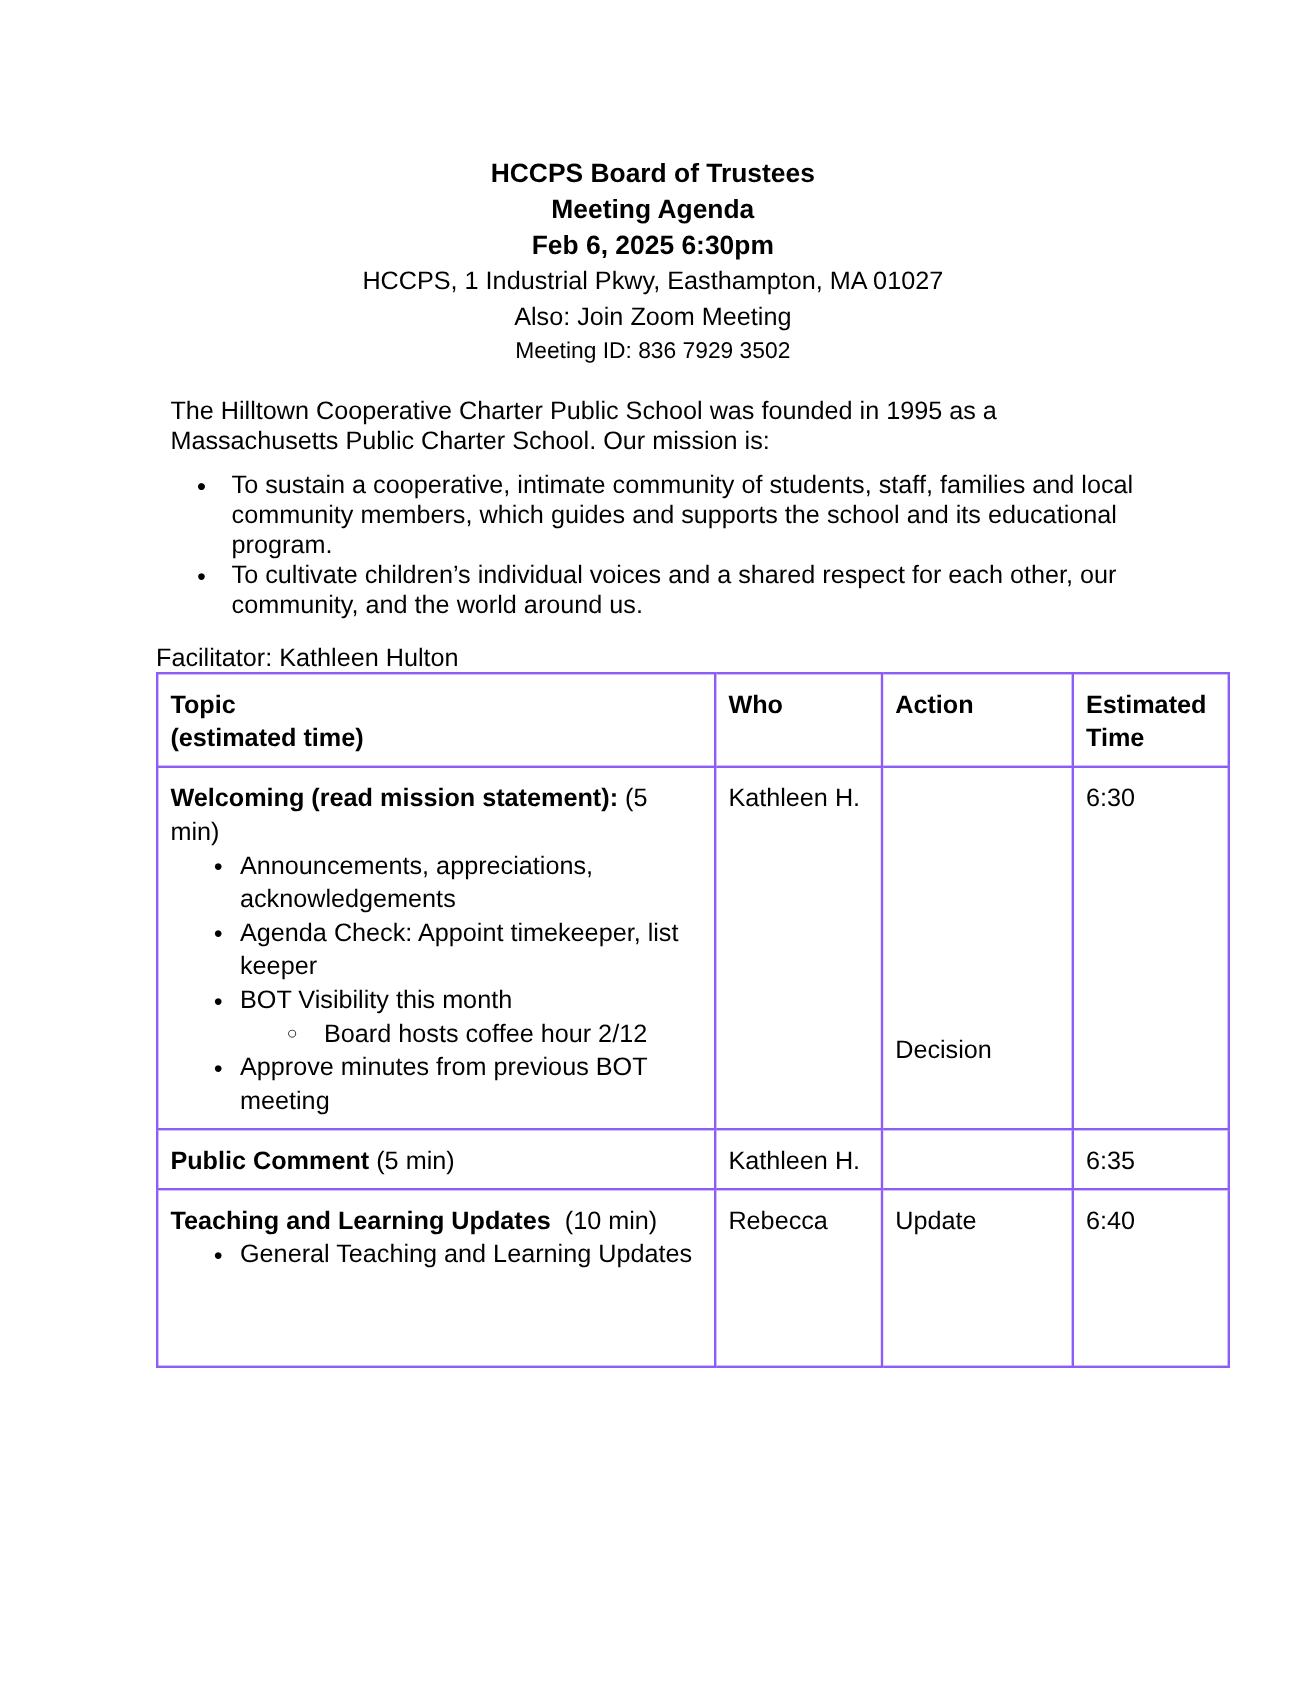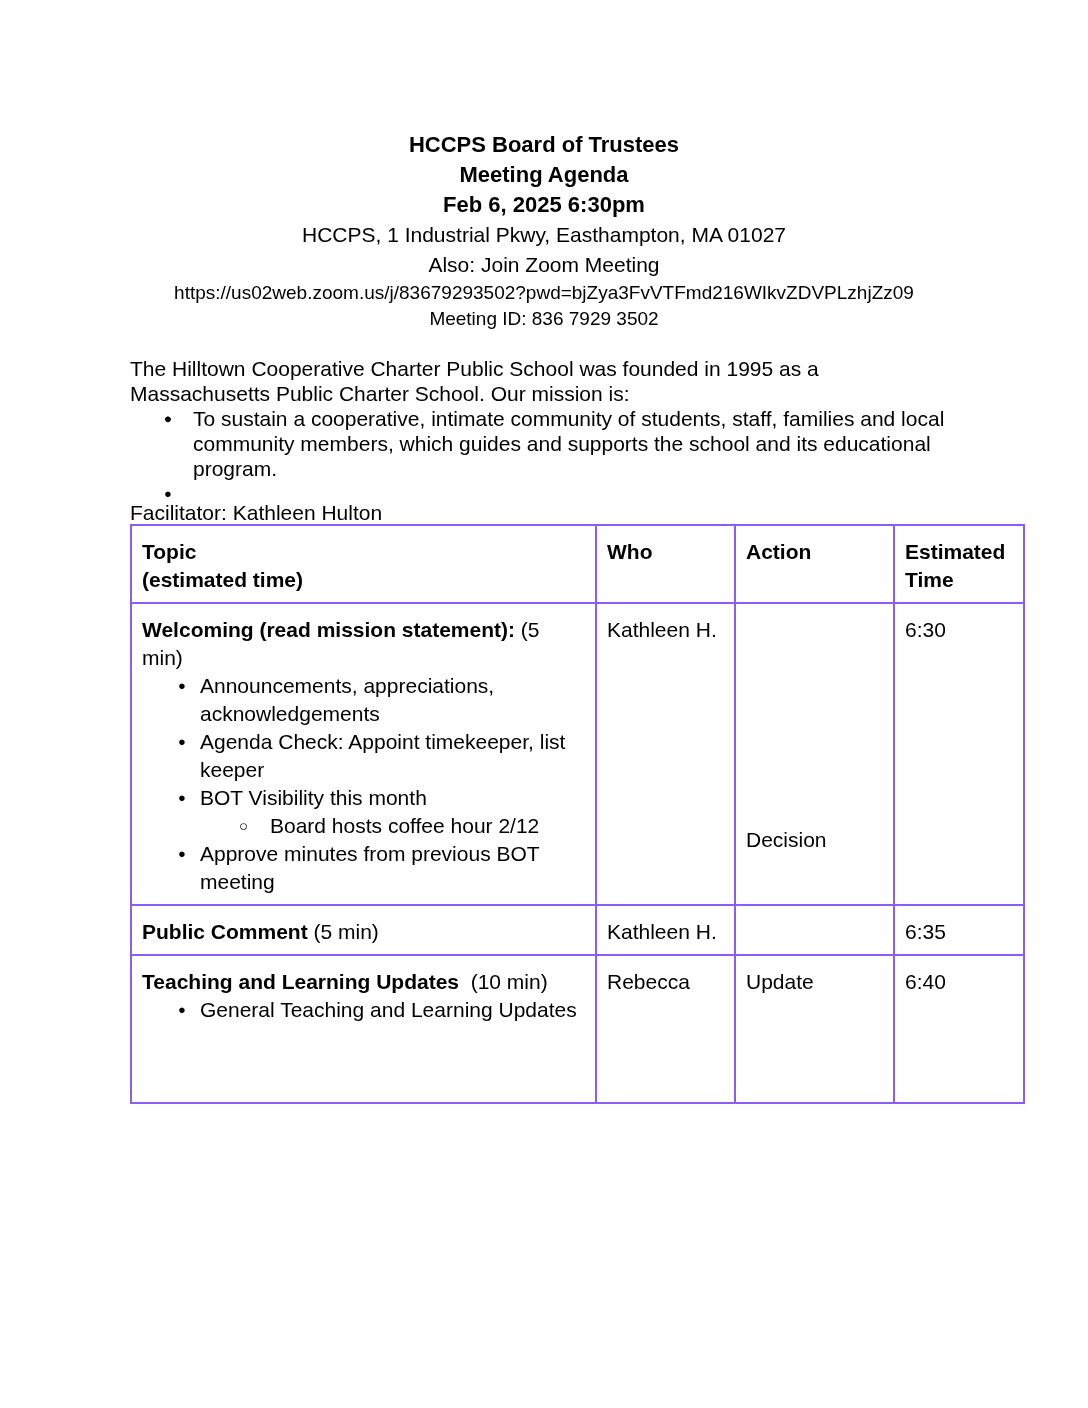--- a/index.html
+++ b/index.html
@@ -39,21 +39,21 @@
     line-height: 26px;
   }
 
   
   .mission {
     margin-top: 24px;
     width: 880px;
     font-size: 21px;
     line-height: 25px;
   }
-  .mission-intro { margin: 0; }
+  .mission-intro { margin: 12px; }
   .mission-list { margin: 0; }
   .mli {
     position: relative;
     padding-left: 63px;
   }
   .mli .bullet-dot {
     position: absolute;
     left: 34px;
     top: 0;
     line-height: 25px;
@@ -122,39 +122,40 @@
 <body>
 
 <div class="page">
 
   <header class="doc-header">
     <div class="title-line">HCCPS Board of Trustees</div>
     <div class="title-line">Meeting Agenda</div>
     <div class="title-line">Feb 6, 2025 6:30pm</div>
     <div class="addr-line">HCCPS, 1 Industrial Pkwy, Easthampton, MA 01027</div>
     <div class="addr-line">Also: Join Zoom Meeting</div>
-    <div class="url-line">https://us02web.zoom.us/j/83679293502?pwd=bjZya3FvVTFmd216WIkvZDVPLzhjZz09</div>
     <div class="meta-line">Meeting ID: 836 7929 3502</div>
   </header>
 
   <section class="mission">
     <p class="mission-intro pre">The Hilltown Cooperative Charter Public School was founded in 1995 as a
 Massachusetts Public Charter School. Our mission is:</p>
     <div class="mission-list">
       <div class="mli">
         <span class="bullet-dot"></span>
       </div>
       <div class="mli">
         <span class="bullet-dot"></span>
         <span class="pre">To sustain a cooperative, intimate community of students, staff, families and local
 community members, which guides and supports the school and its educational
 program.</span>
       </div>
       <div class="mli">
         <span class="bullet-dot"></span>
+        <span class="pre">To cultivate children’s individual voices and a shared respect for each other, our
+community, and the world around us.</span>
       </div>
     </div>
   </section>
 
   <div class="facilitator">Facilitator: Kathleen Hulton</div>
 
   <table class="agenda">
     <colgroup>
       <col style="width:465px">
       <col style="width:139px">

